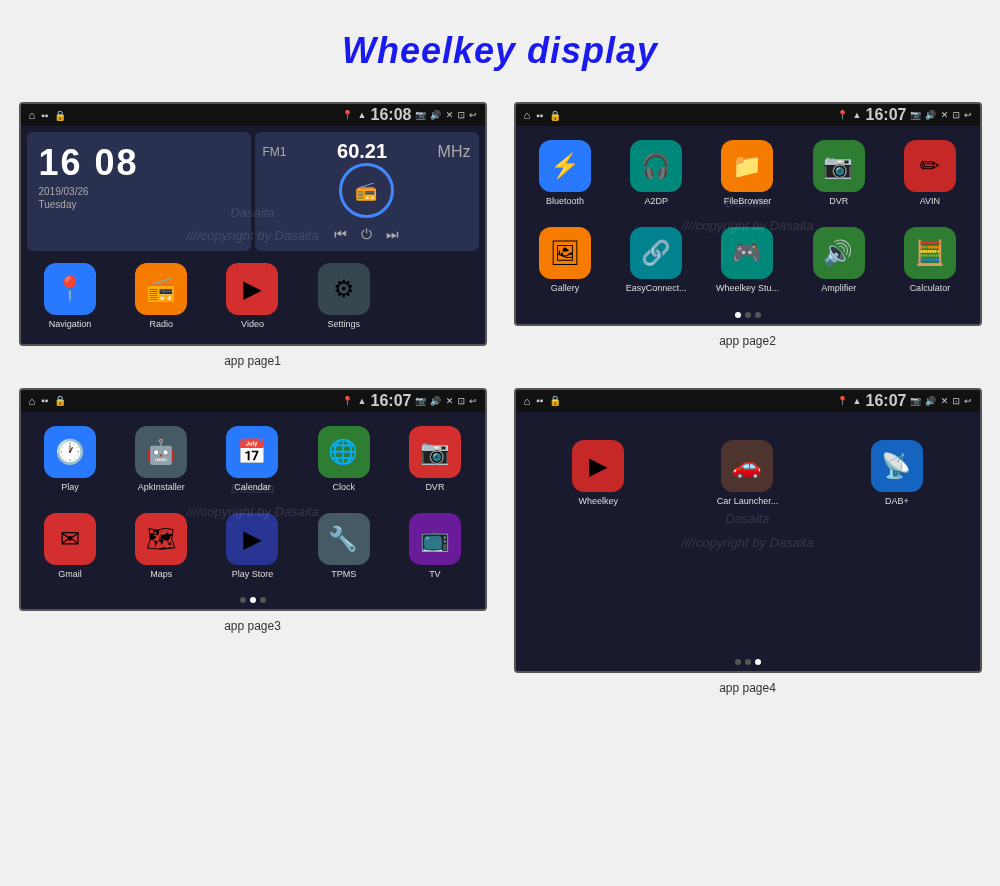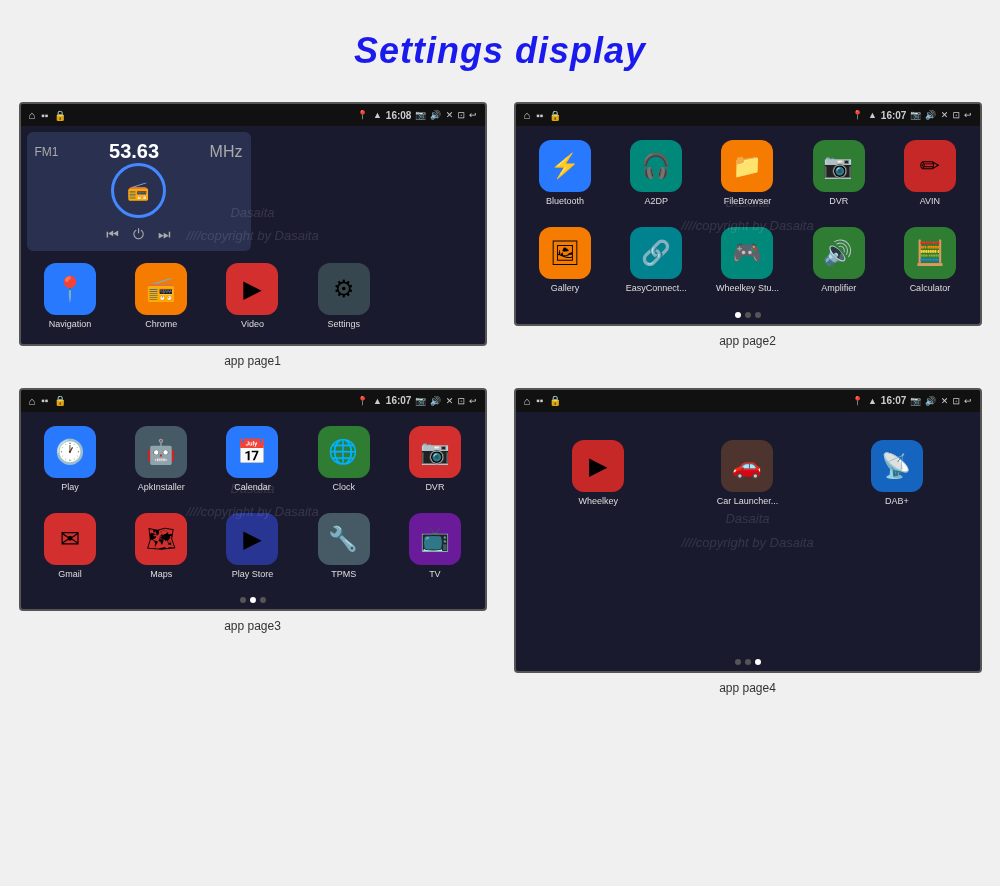--- a/index.html
+++ b/index.html
@@ -60,21 +60,21 @@
       height: 22px;
     }
     .status-bar-left {
       display: flex; gap: 6px; align-items: center;
     }
     .status-bar-right {
       display: flex; gap: 4px; align-items: center;
       font-size: 9px; color: #ccc;
     }
     .status-time {
-      font-size: 10px; color: #ccc; font-weight: bold;
+      font-size: 16px; color: #ccc; font-weight: bold;
     }
 
     
     .app-grid {
       display: grid;
       padding: 6px;
       gap: 4px;
     }
     .app-grid-5 { grid-template-columns: repeat(5, 1fr); }
     .app-grid-3 { grid-template-columns: repeat(3, 1fr); }
@@ -212,21 +212,21 @@
     .bg-brown { background: #4e342e; }
     .bg-indigo { background: #283593; }
     .bg-bluegrey { background: #37474f; }
     .bg-youtube { background: #c62828; }
     .bg-dab { background: #1565c0; }
 
   </style>
 </head>
 <body>
 
-<h1 class="page-title">Settings display</h1>
+<h1 class="page-title">Wheelkey display</h1>
 
 <div class="grid-container">
 
   <div class="screen-block">
     <div class="android-screen">
 
       <div class="status-bar">
         <div class="status-bar-left">
           <span style="color:#ccc;font-size:11px;">⌂</span>
           <span style="color:#ccc;font-size:10px;">▪▪</span>
@@ -238,45 +238,50 @@
           <span class="status-time">16:08</span>
           <span>📷</span>
           <span>🔊</span>
           <span style="font-size:9px;">✕</span>
           <span style="font-size:9px;">⊡</span>
           <span style="font-size:9px;">↩</span>
         </div>
       </div>
 
       <div class="page1-top">
+        <div class="time-widget">
+          <div class="big-time">16 08</div>
+          <div class="date-info">2019/03/26</div>
+          <div class="date-info">Tuesday</div>
+        </div>
         <div class="radio-widget">
           <div class="fm-info">
             <span class="fm-label">FM1</span>
-            <span class="fm-freq">53.63</span>
+            <span class="fm-freq">60.21</span>
             <span class="fm-unit">MHz</span>
           </div>
           <div class="radio-circle">
             <span>📻</span>
           </div>
           <div class="radio-controls">
             <span class="rc-btn">⏮</span>
             <span class="rc-btn">⏻</span>
             <span class="rc-btn">⏭</span>
           </div>
         </div>
       </div>
 
       <div class="page1-bottom">
         <div class="app-cell">
           <div class="app-icon bg-blue">📍</div>
           <span class="app-name">Navigation</span>
         </div>
         <div class="app-cell">
           <div class="app-icon bg-orange">📻</div>
-          <span class="app-name">Chrome</span>
+          <span class="app-name">Radio</span>
         </div>
         <div class="app-cell">
           <div class="app-icon bg-red">▶</div>
           <span class="app-name">Video</span>
         </div>
         <div class="app-cell">
           <div class="app-icon bg-bluegrey">⚙</div>
           <span class="app-name">Settings</span>
         </div>
       </div>

